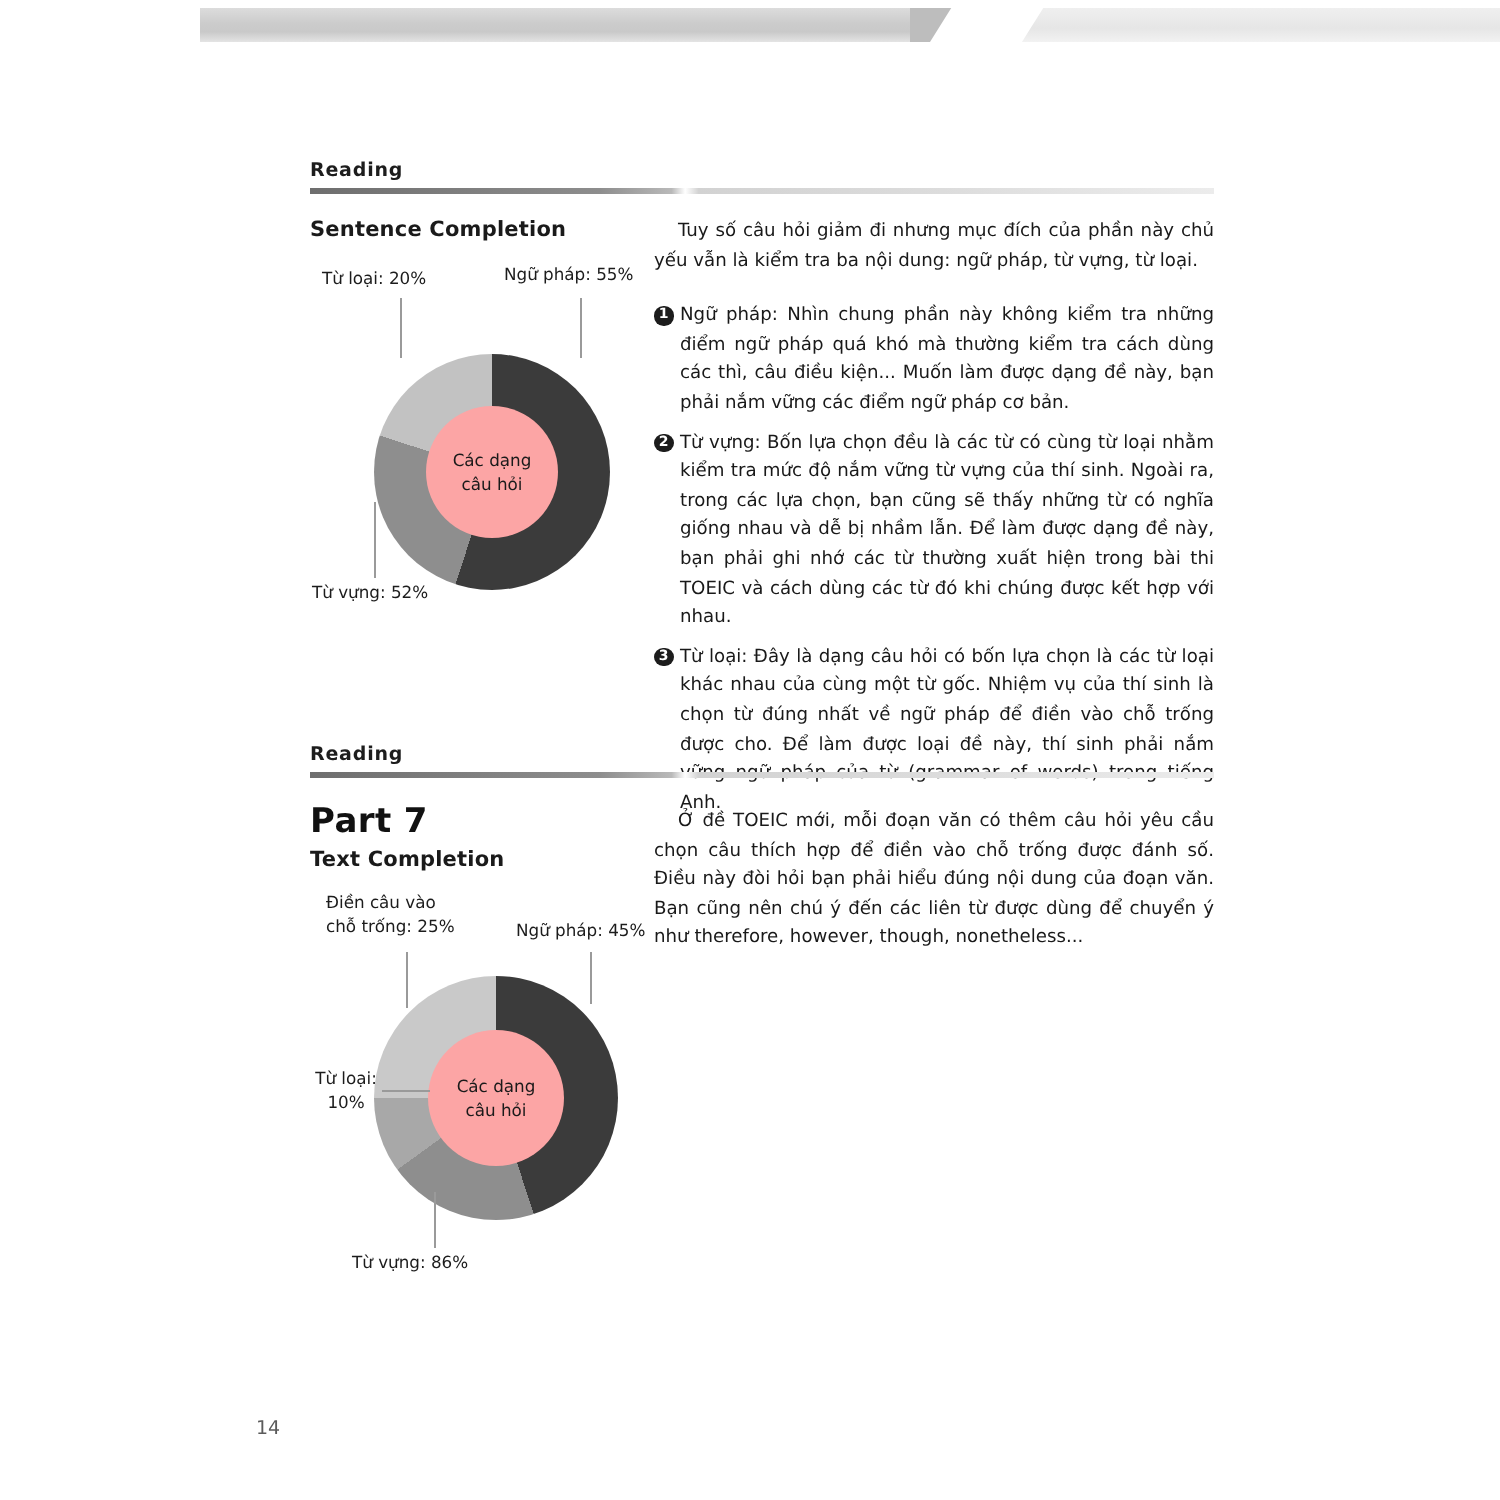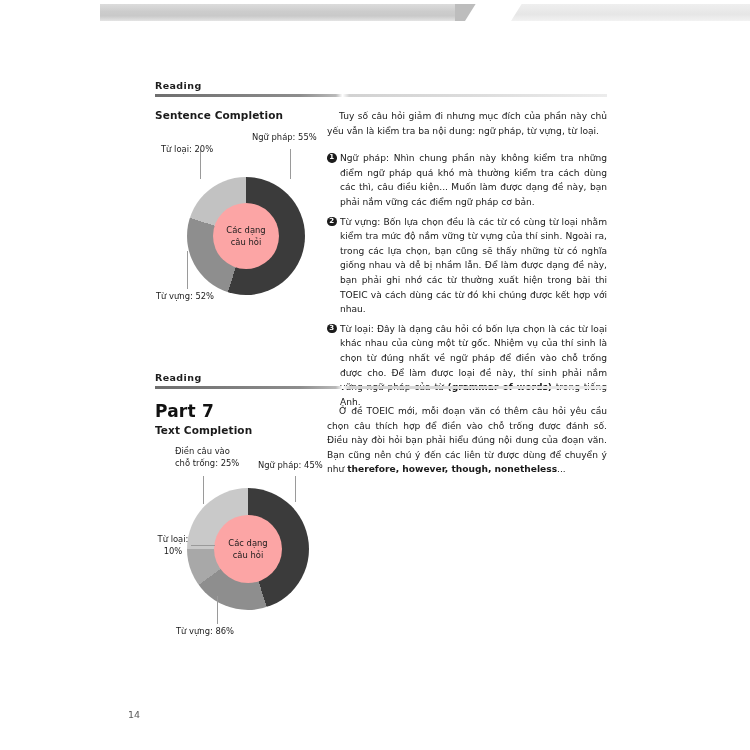--- a/index.html
+++ b/index.html
@@ -146,21 +146,21 @@
     border-radius: 50%;
     background: #1c1c1c;
     color: #ffffff;
     font-size: 7px;
     line-height: 9.5px;
     text-align: center;
     font-weight: bold;
   }
   .numbered .ntext { display: block; }
   .numbered .ntext::first-line { }
-  b.em { font-weight: bold; }
+  b.em { font-weight: normal; }
 
   
   .chart-wrap {
     position: relative;
     width: 172px;
     height: 215px;
     margin-top: 8px;
   }
   .donut {
     position: absolute;
@@ -228,21 +228,21 @@
                       background: conic-gradient(#3b3b3b 0deg 198deg, #8e8e8e 198deg 288deg, #c2c2c2 288deg 360deg);"></div>
           <div class="donut-hole" style="left:58px; top:74px; width:66px; height:66px;">
             <div class="hole-text">Các dạng</div>
             <div class="hole-text">câu hỏi</div>
           </div>
 
           <div class="leader" style="left:45px; top:20px; width:1px; height:30px;"></div>
           <div class="leader" style="left:135px; top:20px; width:1px; height:30px;"></div>
           <div class="leader" style="left:32px; top:122px; width:1px; height:38px;"></div>
 
-          <div class="clabel" style="left:6px; top:15px;">Từ loại: 20%</div>
+          <div class="clabel" style="left:6px; top:5px;">Từ loại: 20%</div>
           <div class="clabel" style="left:97px; top:3px;">Ngữ pháp: 55%</div>
           <div class="clabel" style="left:1px; top:162px;">Từ vựng: 52%</div>
         </div>
       </div>
 
       <div class="col-right">
         <p class="body-text indent">Tuy số câu hỏi giảm đi nhưng mục đích của phần này chủ yếu vẫn là kiểm tra ba nội dung: ngữ pháp, từ vựng, từ loại.</p>
         <div class="para-gap"></div>
 
         <div class="numbered">
@@ -279,21 +279,21 @@
           <div class="donut-hole" style="left:59px; top:71px; width:68px; height:68px;">
             <div class="hole-text">Các dạng</div>
             <div class="hole-text">câu hỏi</div>
           </div>
 
           <div class="leader" style="left:48px; top:32px; width:1px; height:28px;"></div>
           <div class="leader" style="left:140px; top:32px; width:1px; height:26px;"></div>
           <div class="leader" style="left:36px; top:101px; width:24px; height:1px;"></div>
           <div class="leader" style="left:62px; top:152px; width:1px; height:28px;"></div>
 
-          <div class="clabel multi" style="left:20px; top:2px; text-align:left;">
+          <div class="clabel multi" style="left:8px; top:2px; text-align:left;">
             <span>Điền câu vào</span><br>
             <span>chỗ trống: 25%</span>
           </div>
           <div class="clabel" style="left:103px; top:16px;">Ngữ pháp: 45%</div>
           <div class="clabel" style="left:0px; top:90px; width:36px; text-align:center;">
             <span>Từ loại:</span><br>
             <span>10%</span>
           </div>
           <div class="clabel" style="left:21px; top:182px;">Từ vựng: 86%</div>
         </div>

